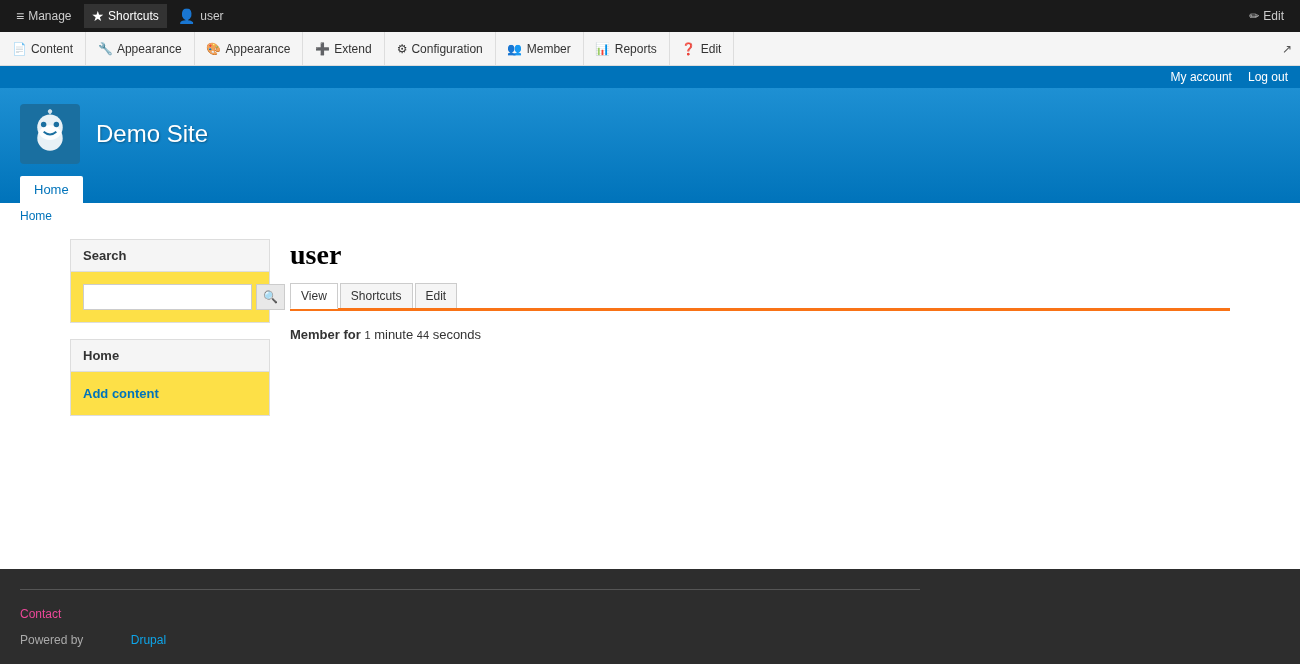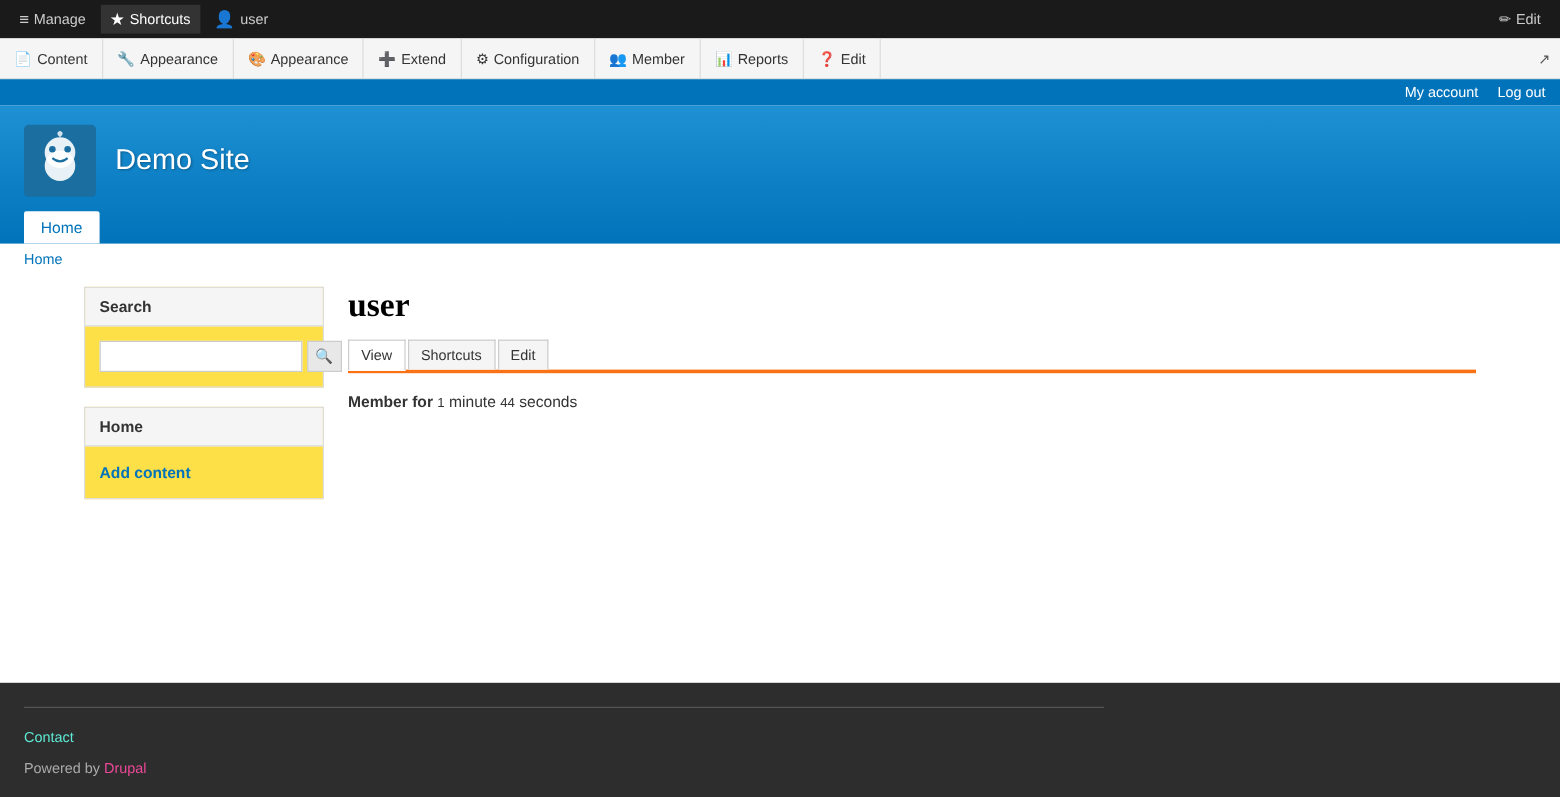--- a/index.html
+++ b/index.html
@@ -231,31 +231,32 @@
     .footer-divider {
       border: none;
       border-top: 1px solid #555;
       margin-bottom: 16px;
       max-width: 900px;
     }
     .footer-links {
       padding: 0 0 12px 0;
     }
     .footer-link {
-      color: #5eead4;
+      color: #ec4899;
       text-decoration: none;
       font-size: 12px;
     }
     .footer-powered {
       font-size: 12px;
       color: #aaa;
     }
     .footer-powered a {
-      color: #ec4899;
-      text-decoration: none;
+      color: #0ea5e9;
+      text-decoration: none;
+      margin-left: 44px;
     }
 
     
     .search-icon-glyph { font-size: 12px; }
   </style>
 </head>
 <body>
 
 <div class="admin-toolbar">
   <div class="admin-toolbar-left">

